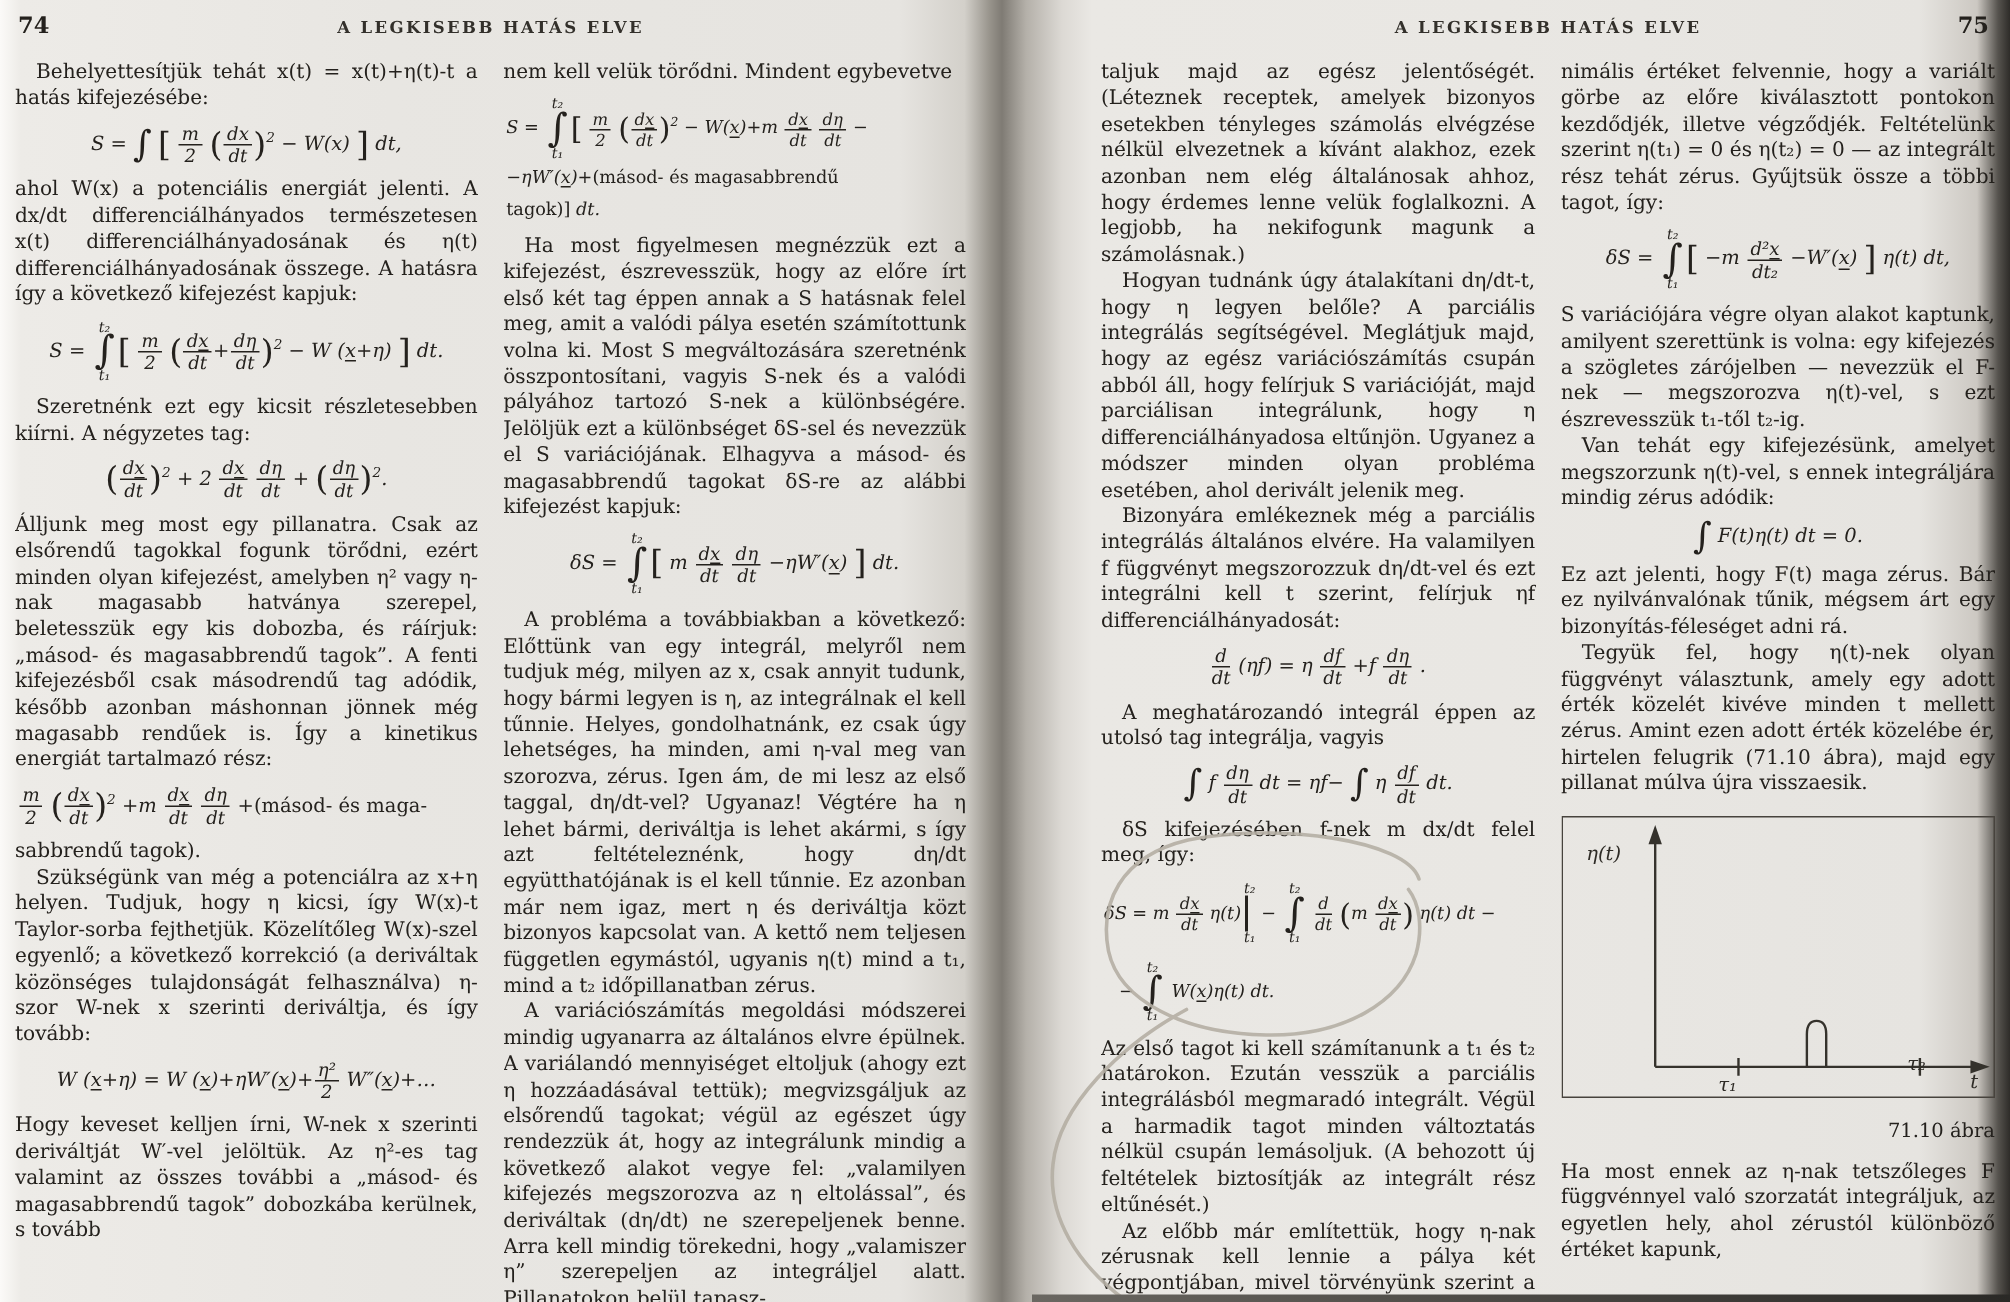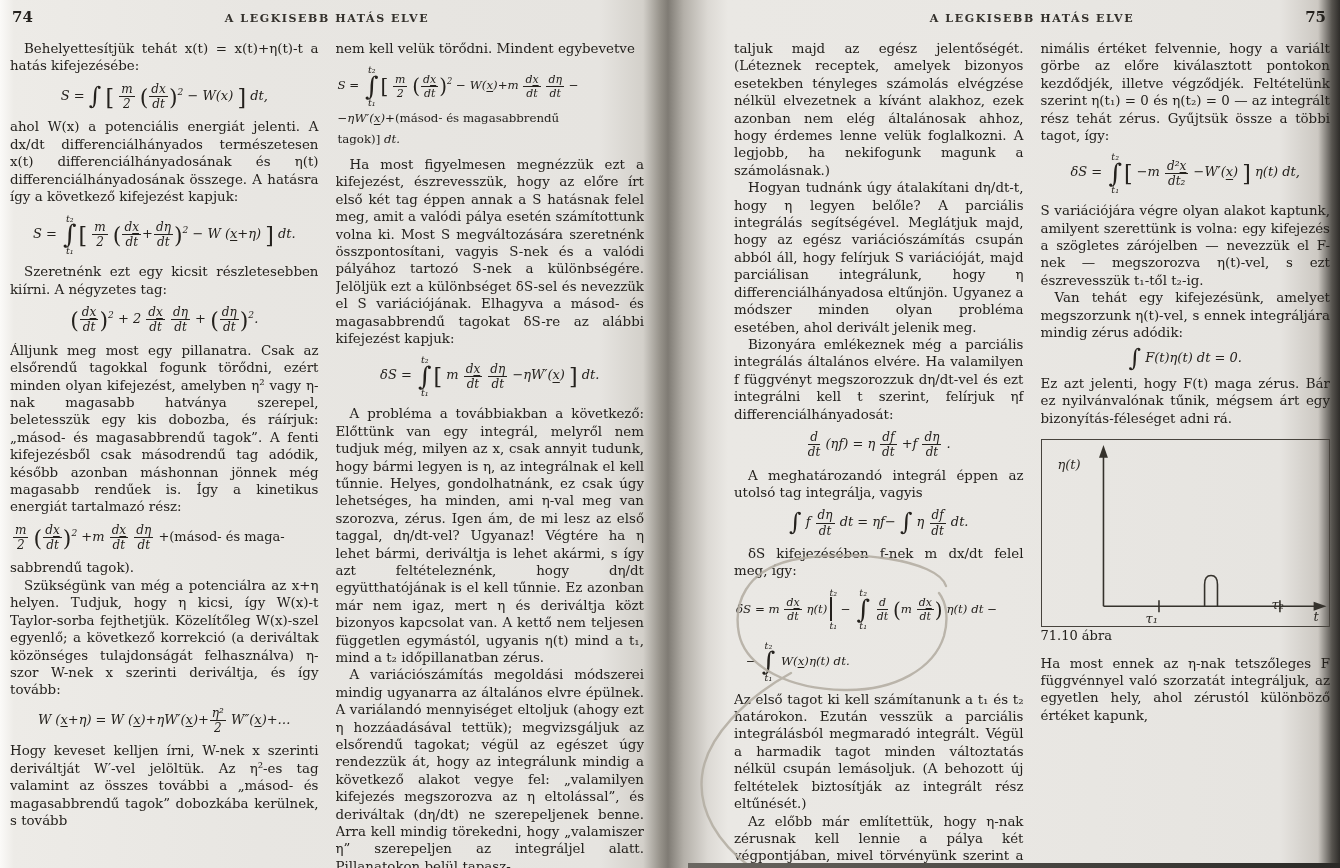--- a/index.html
+++ b/index.html
@@ -50,21 +50,21 @@
   .fl.ind2{padding-left:10px;margin-top:10px;}
 
   .figure{margin:12px 0 0 0;}
   .fig-box{position:relative;width:100%;height:188px;border:1.6px solid #47433d;box-sizing:border-box;}
   .fig-box svg{position:absolute;left:0;top:0;width:100%;height:100%;}
   .fig-lab{position:absolute;font-style:italic;font-size:13px;color:#2e2b26;}
   .fig-lab.yl{left:16px;top:16px;}
   .fig-lab.xl{left:272px;top:168px;}
   .fig-lab.t1{left:104px;top:170px;}
   .fig-lab.t2{left:230px;top:156px;}
-  .fig-caption{font-size:13px;margin-top:0;text-align:left;font-style:normal;}
+  .fig-caption{font-size:13px;margin-top:14px;text-align:right;font-style:normal;}
 
   .pencil{position:absolute;left:0;top:0;pointer-events:none;}
   .edge-bottom{position:absolute;left:688px;bottom:0;width:652px;height:5px;
     background:linear-gradient(90deg,#6a6761,#2a2926);}
 </style>
 </head>
 <body>
 
 <div class="spread">
 
@@ -153,20 +153,21 @@
             <p class="para ni">nimális értéket felvennie, hogy a variált görbe az előre kiválasztott pontokon kezdődjék, illetve végződjék. Feltételünk szerint η(t₁) = 0 és η(t₂) = 0 — az integrált rész tehát zérus. Gyűjtsük össze a többi tagot, így:</p>
             <div class="fm">δS = <span class="ig">
                 <span class="t">t₂</span>
                 <span class="s">∫</span>
                 <span class="b">t₁</span>
               </span><span class="bp">[</span> −m <span class="fr"><span class="nu">d²<u>x</u></span><span class="de">dt₂</span></span> −W′(<u>x</u>) <span class="bp">]</span> η(t) dt,</div>
             <p class="para ni">S variációjára végre olyan alakot kaptunk, amilyent szerettünk is volna: egy kifejezés a szögletes zárójelben — nevezzük el F-nek — megszorozva η(t)-vel, s ezt észrevesszük t₁-től t₂-ig.</p>
             <p class="para">Van tehát egy kifejezésünk, amelyet megszorzunk η(t)-vel, s ennek integráljára mindig zérus adódik:</p>
             <div class="fm"><span class="in0">∫</span> F(t)η(t) dt = 0.</div>
             <p class="para ni">Ez azt jelenti, hogy F(t) maga zérus. Bár ez nyilvánvalónak tűnik, mégsem árt egy bizonyítás-féleséget adni rá.</p>
+            <p class="para">Tegyük fel, hogy η(t)-nek olyan függvényt választunk, amely egy adott érték közelét kivéve minden t mellett zérus. Amint ezen adott érték közelébe ér, hirtelen felugrik (71.10 ábra), majd egy pillanat múlva újra visszaesik.</p>
           </div>
 
         <figure class="figure" style="margin:12px 0 0 0">
           <div class="fig-box">
             <svg viewBox="0 0 290 188" preserveAspectRatio="none">
               <g stroke="#35322c" stroke-width="1.6" fill="none">
                 <line x1="62" y1="168" x2="62" y2="14"></line>
                 <line x1="62" y1="168" x2="278" y2="168"></line>
                 <line x1="118" y1="162" x2="118" y2="174"></line>
                 <line x1="240" y1="162" x2="240" y2="174"></line>

